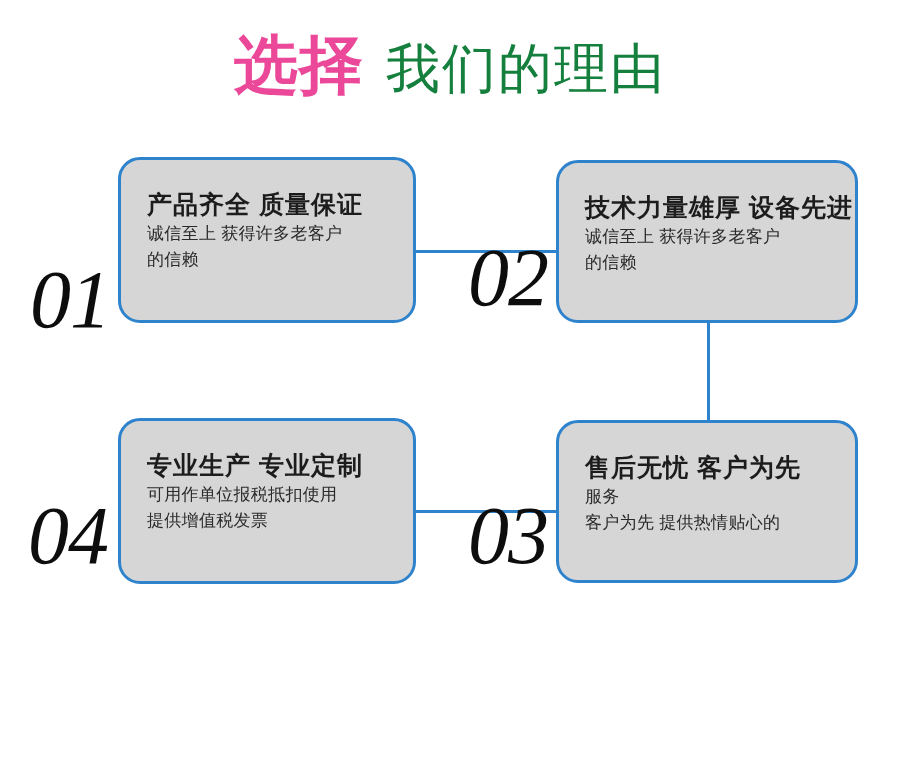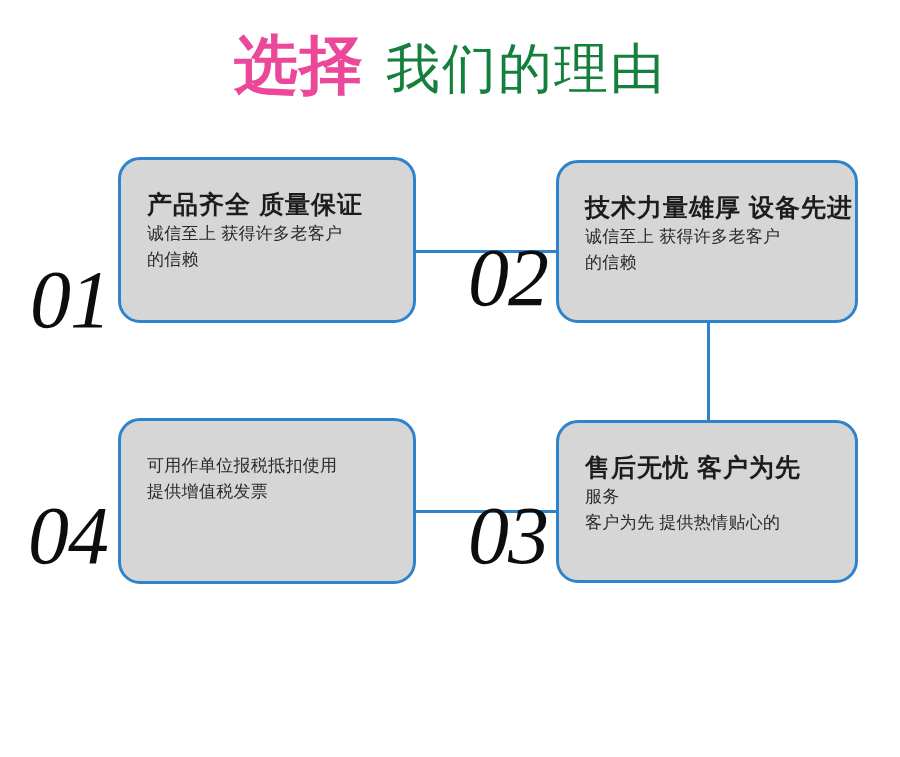--- a/index.html
+++ b/index.html
@@ -154,20 +154,21 @@
       <div class="card-body">
         <span class="card-body-line">诚信至上 获得许多老客户</span>
         <span class="card-body-line">的信赖</span>
       </div>
     </div>
   </div>
   <div class="num" style="left:468px; top:237px;">02</div>
 
   <div class="card" style="left:118px; top:418px; width:298px; height:166px;">
     <div class="card-inner">
+      <div class="card-title">专业生产 专业定制</div>
       <div class="card-body">
         <span class="card-body-line">可用作单位报税抵扣使用</span>
         <span class="card-body-line">提供增值税发票</span>
       </div>
     </div>
   </div>
   <div class="num" style="left:28px; top:495px;">04</div>
 
   <div class="card" style="left:556px; top:420px; width:302px; height:163px;">
     <div class="card-inner">

